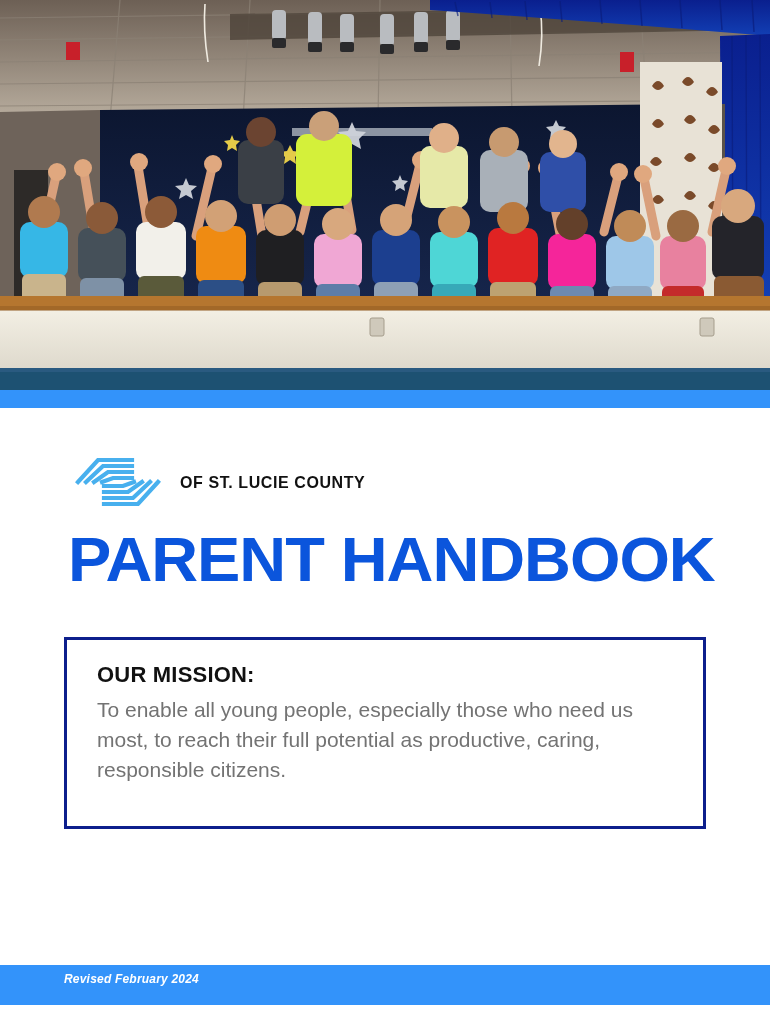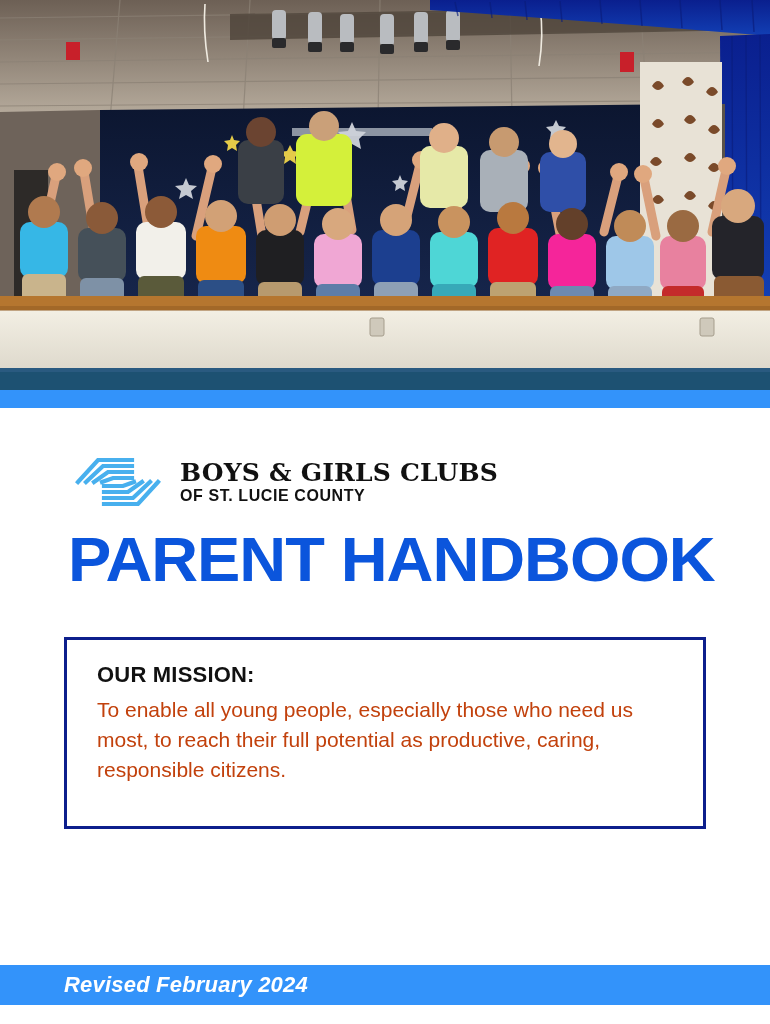--- a/index.html
+++ b/index.html
@@ -25,30 +25,30 @@
   
   .title{position:absolute;left:68px;top:528px;width:640px;color:#0b55dc;
     font-family:"Liberation Sans",sans-serif;font-weight:bold;font-size:63px;line-height:1;
     letter-spacing:-1px;transform:scaleX(1.03);transform-origin:left top;white-space:nowrap;}
 
   
   .mission{position:absolute;left:64px;top:637px;width:642px;height:192px;
     box-sizing:border-box;border:3px solid #0d1f8c;background:#fff;padding:22px 26px 0 30px;}
   .mission-head{font-family:"Liberation Sans",sans-serif;font-weight:bold;font-size:22px;
     color:#111;letter-spacing:.2px;margin:0 0 7px 0;}
-  .mission-body{font-family:"Liberation Sans",sans-serif;font-size:21px;color:#c2410c;
+  .mission-body{font-family:"Liberation Sans",sans-serif;font-size:21px;color:#737373;
     line-height:1.42;margin:0;max-width:578px;}
 
   
   .sponsors{position:absolute;left:0;top:855px;width:770px;height:100px;}
 
   
   .footer{position:absolute;left:0;top:965px;width:770px;height:40px;background:#3393fa;}
   .footer-text{position:absolute;left:64px;top:972px;color:#fff;font-style:italic;font-weight:bold;
-    font-size:22px;font-family:"Liberation Sans",sans-serif;letter-spacing:.2px;}
+    font-size:12px;font-family:"Liberation Sans",sans-serif;letter-spacing:.2px;}
 </style>
 </head>
 <body>
 
 <div class="page">
 
   <div class="photo">
     <svg viewBox="0 0 770 390" preserveAspectRatio="none" aria-hidden="true">
       <defs>
         <linearGradient id="ceil" x1="0" y1="0" x2="0" y2="1">
@@ -343,21 +343,20 @@
         <path d="M16 30 L33 14 L62 14"></path>
         <path d="M24 30 L38 20 L62 20"></path>
         <path d="M32 30 L43 26 L62 26"></path>
         <path d="M88 30 L68 52 L34 52"></path>
         <path d="M80 30 L63 46 L34 46"></path>
         <path d="M72 30 L58 40 L34 40"></path>
         <path d="M64 30 L53 34 L34 34"></path>
       </g>
     </svg>
     <div class="brand-text">
-      <div class="brand-line1">BOYS &amp; GIRLS CLUBS</div>
       <div class="brand-line2">OF ST. LUCIE COUNTY</div>
     </div>
   </div>
 
   <div class="title">PARENT HANDBOOK</div>
 
   <div class="mission">
     <div class="mission-head">OUR MISSION:</div>
     <div class="mission-body">To enable all young people, especially those who need us most, to reach their full potential as productive, caring, responsible citizens.</div>
   </div>

